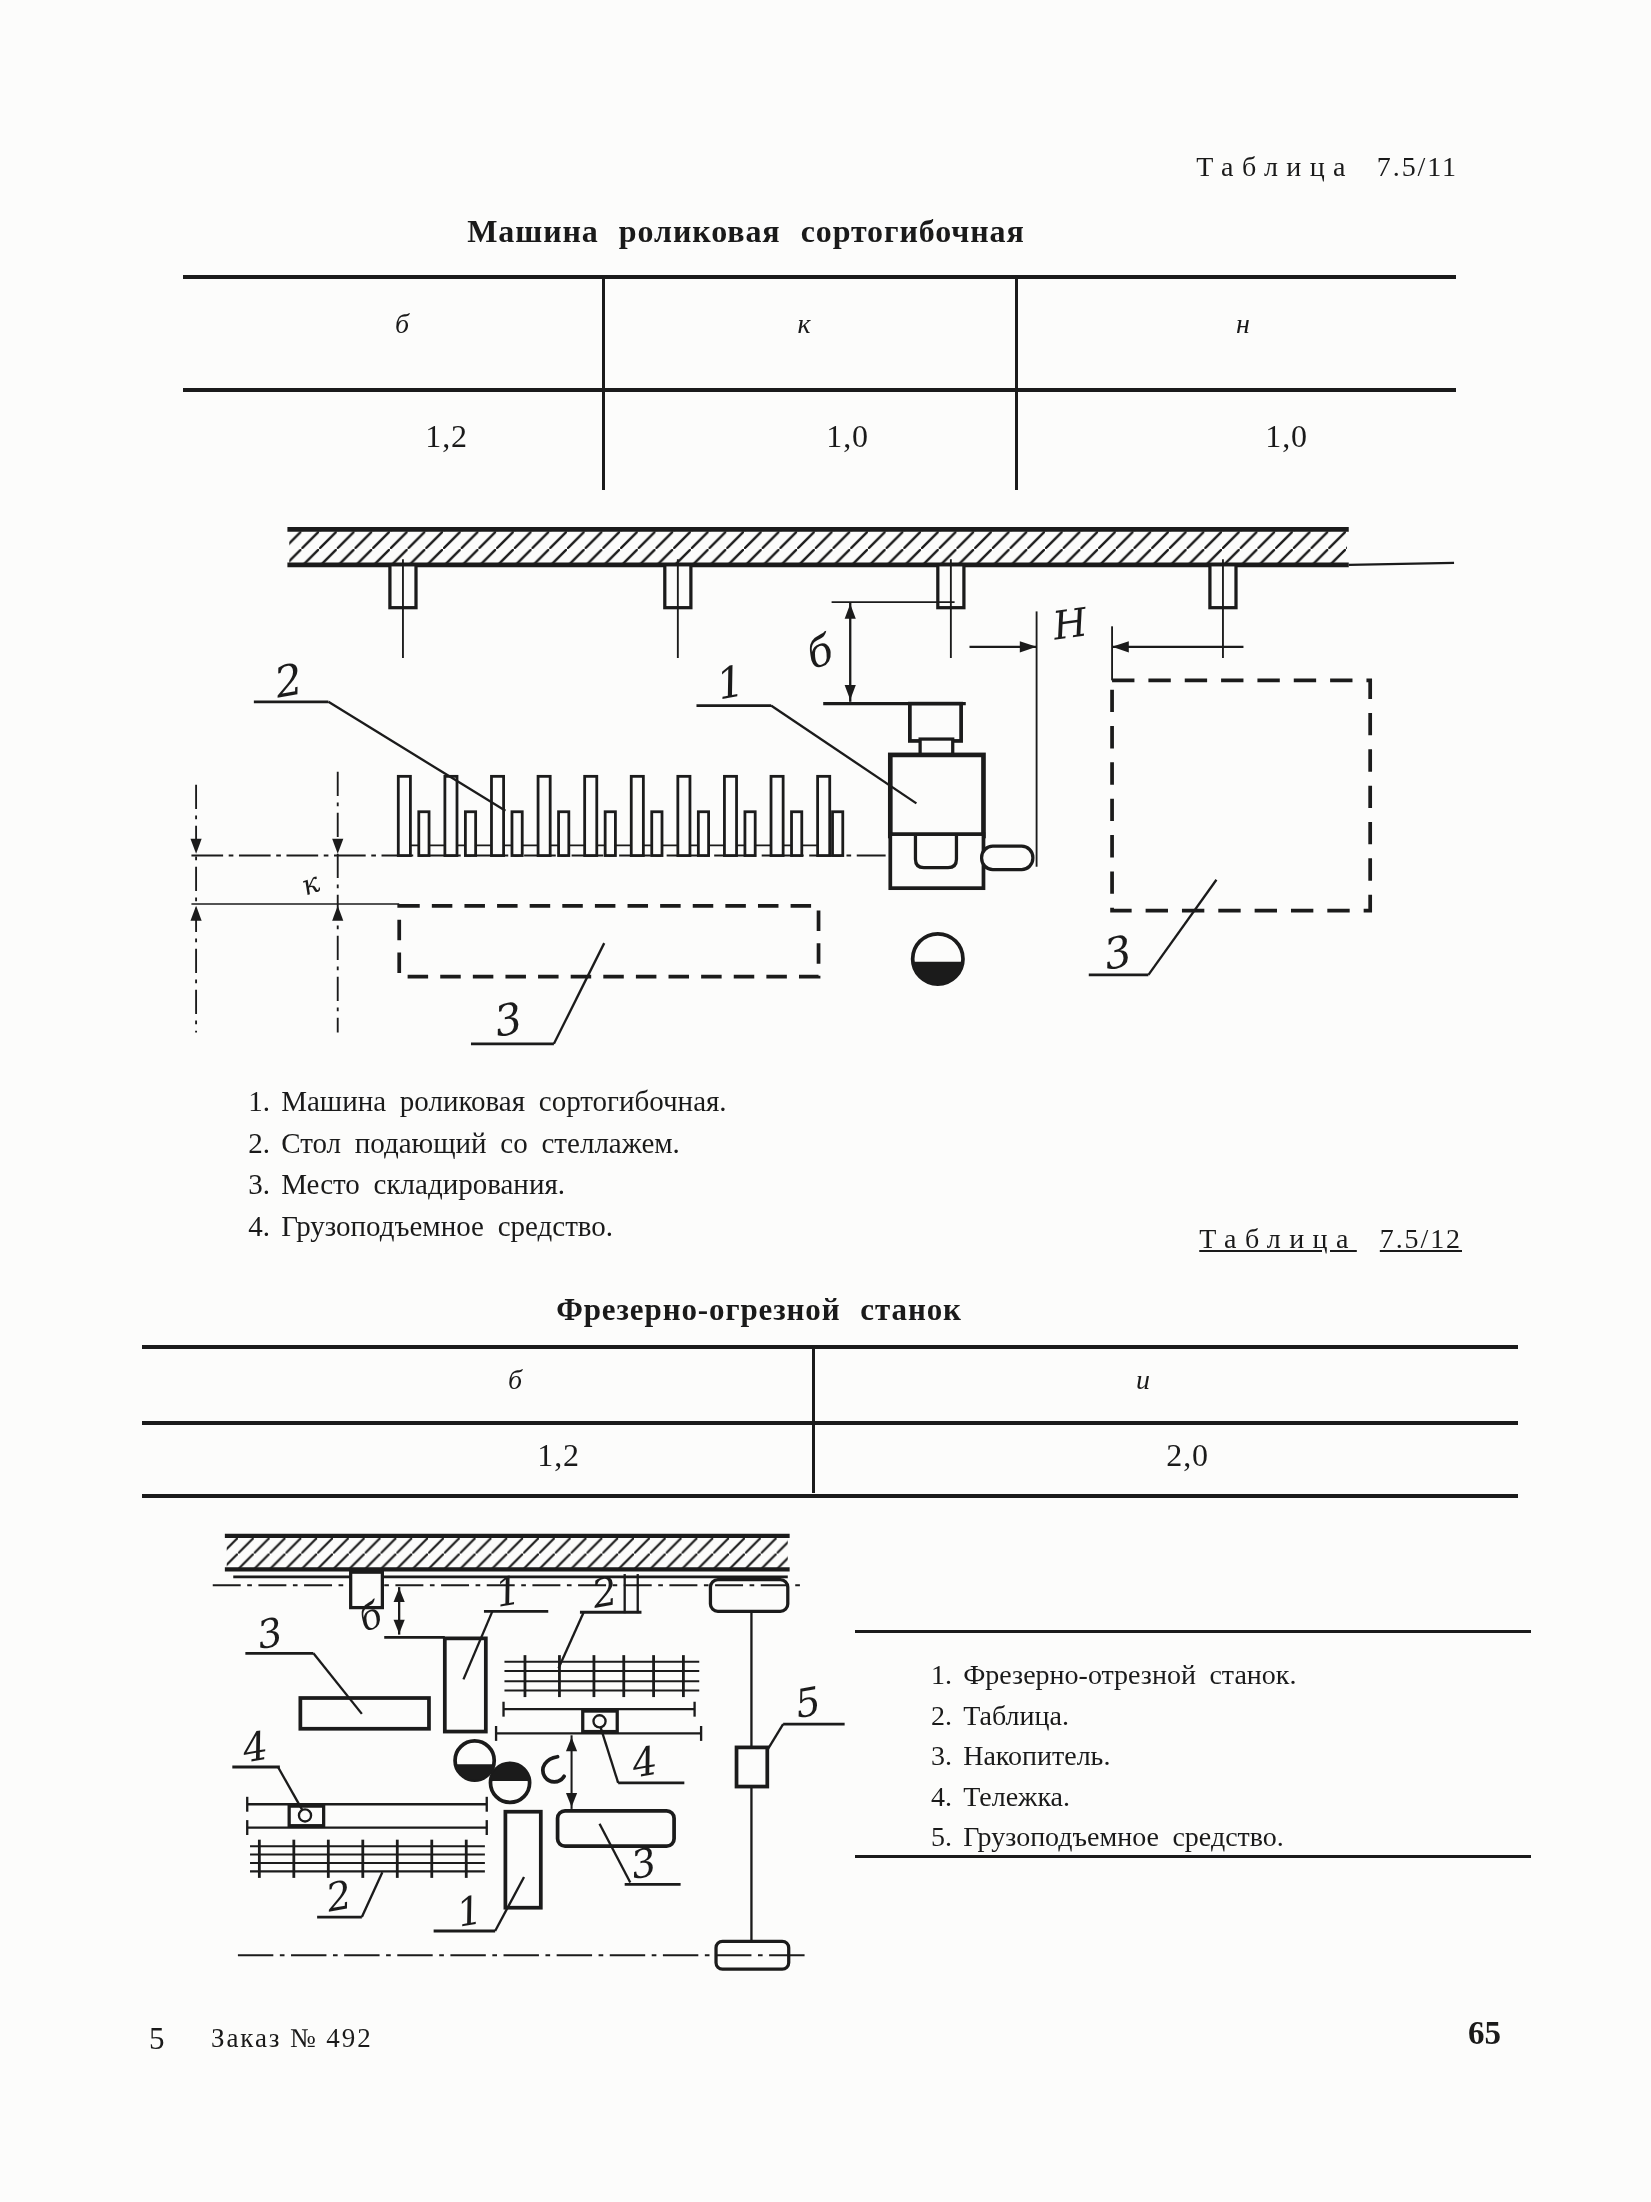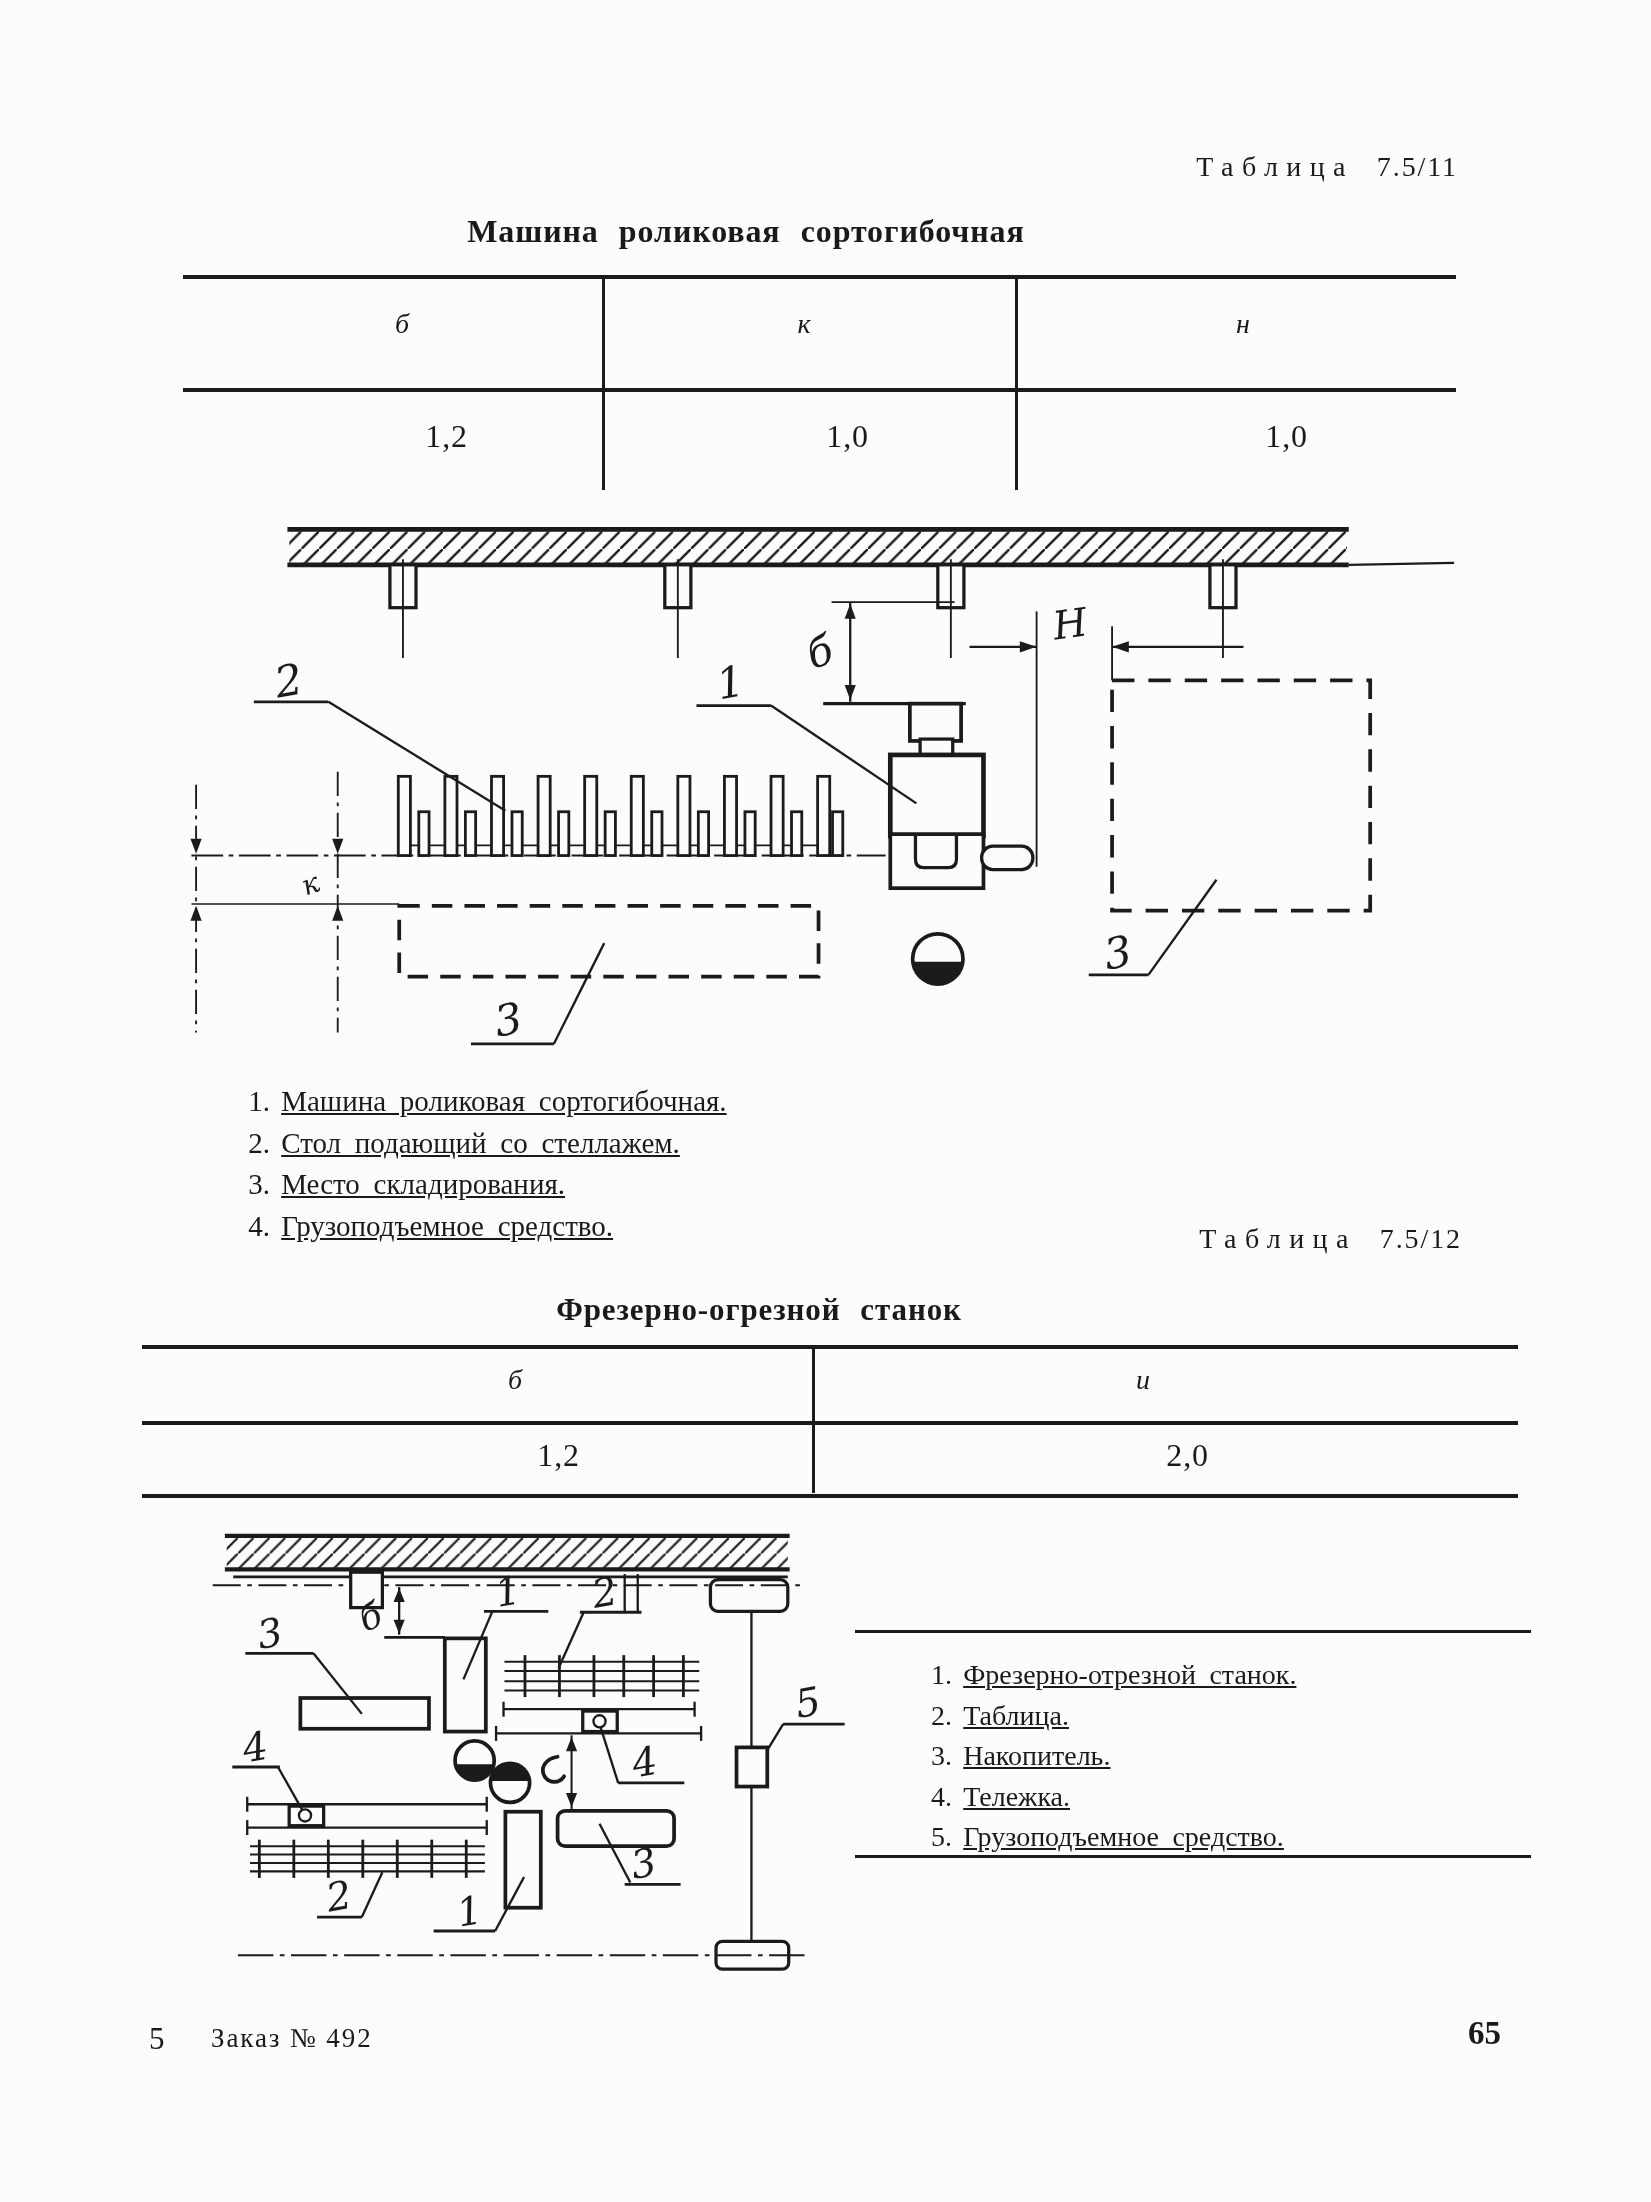--- a/index.html
+++ b/index.html
@@ -14,21 +14,21 @@
   .tbl-label{position:absolute;font-size:28px;white-space:nowrap;}
   .tbl-label .w{letter-spacing:8.4px;}
   .tbl-label .n{margin-left:23px;letter-spacing:1.9px;}
   .tbl-title{position:absolute;left:0;width:1492px;text-align:center;
     font-weight:bold;font-size:32px;word-spacing:11.2px;letter-spacing:0.9px;}
   .hcell{position:absolute;text-align:center;font-style:italic;font-size:28px;}
   .vcell{position:absolute;text-align:right;font-size:32px;letter-spacing:0.9px;}
   .legend{position:absolute;font-size:29px;word-spacing:6.5px;}
   .legend .row{display:flex;margin-bottom:7.5px;line-height:34px;}
   .legend .num{width:35px;text-align:right;flex:none;}
-  .legend .txt{margin-left:11.2px;white-space:nowrap;text-decoration:underline;}
+  .legend .txt{margin-left:11.2px;white-space:nowrap;}
   .legend2{font-size:28px;}
   .legend2 .row{line-height:33px;margin-bottom:7.5px;}
   .footer-txt{position:absolute;font-size:27px;white-space:nowrap;}
   svg{position:absolute;left:0;}
   .ln{stroke:#1b1b1b;fill:none;}
   .wh{fill:#fcfcfb;stroke:#1b1b1b;}
   .fl{fill:#1b1b1b;stroke:none;}
   .co{font-family:"DejaVu Serif","Liberation Serif",serif;font-style:italic;
       fill:#1b1b1b;text-anchor:middle;}
 </style>
@@ -196,21 +196,21 @@
     <div class="row">
       <span class="num">3.</span>
       <span class="txt">Место складирования.</span>
     </div>
     <div class="row">
       <span class="num">4.</span>
       <span class="txt">Грузоподъемное средство.</span>
     </div>
   </div>
 
-  <div class="tbl-label" style="top:1223px;right:190px;">
+  <div class="tbl-label" style="top:1223px;right:190px;text-decoration:underline;">
     <span class="w">Таблица</span><span class="n">7.5/12</span>
   </div>
   <div class="tbl-title" style="top:1292px;font-size:31px;padding-left:13px;">Фрезерно-огрезной станок</div>
 
   <div class="hr" style="left:142px;top:1345px;width:1376px;"></div>
   <div class="hr" style="left:142px;top:1421px;width:1376px;"></div>
   <div class="hr" style="left:142px;top:1494px;width:1376px;"></div>
   <div class="vr" style="left:812px;top:1349px;height:144px;"></div>
 
   <div class="hcell" style="left:459px;top:1364px;width:112px;">б</div>

